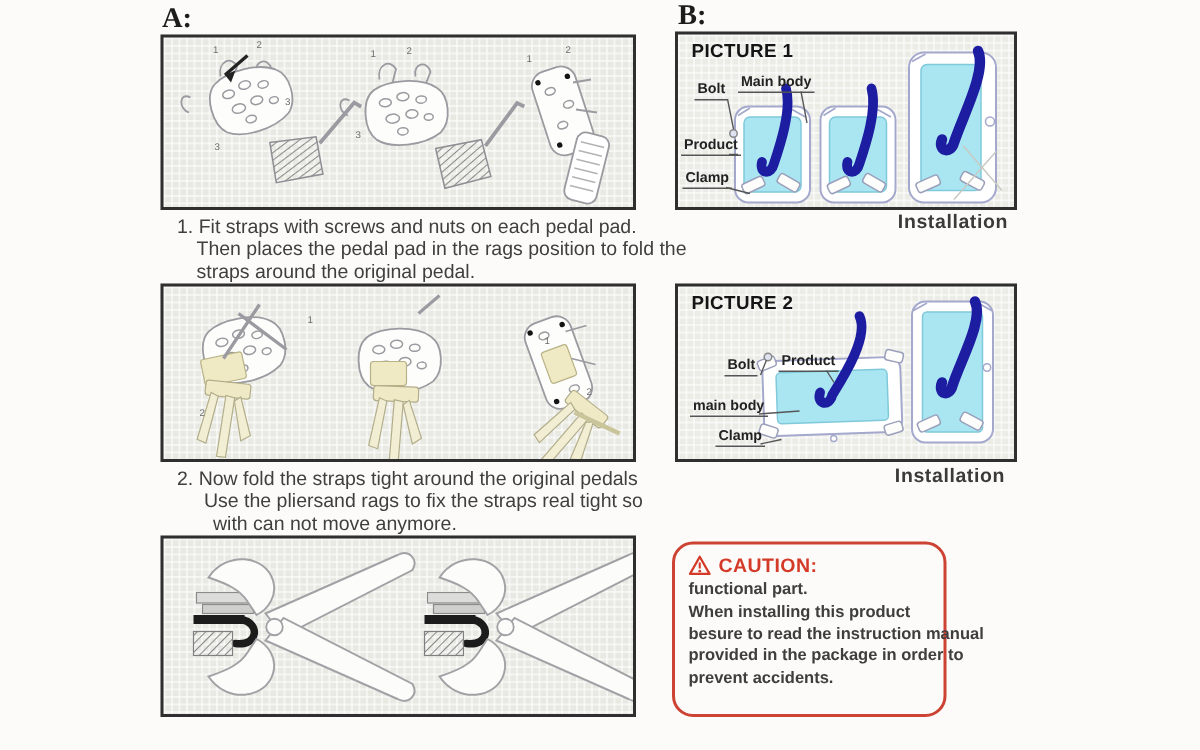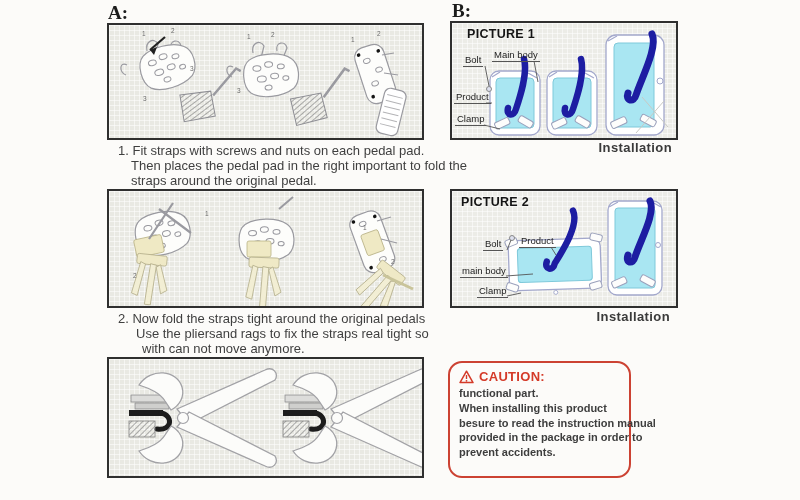--- a/index.html
+++ b/index.html
@@ -21,21 +21,21 @@
   .picbox{position:absolute;border:2px solid #2f2f2f;box-sizing:border-box;background-color:#ecece7;}
   .picbox.gridbg{background-color:#ecece7;}
   .panel svg,.picbox svg{position:absolute;left:0;top:0;}
 
   .caption{position:absolute;font-size:13px;line-height:15px;color:#3f3f3f;white-space:nowrap;}
   .caption .ind1{padding-left:13px;}
   .caption .ind2{padding-left:18px;}
   .caption .ind3{padding-left:24px;}
 
   .pic-title{position:absolute;font-size:12.5px;font-weight:700;color:#141414;letter-spacing:.3px;}
-  .diagram-label{position:absolute;font-size:9.5px;font-weight:400;color:#222;border-bottom:1px solid #555;padding:0 2px 1px 2px;white-space:nowrap;}
+  .diagram-label{position:absolute;font-size:9.5px;font-weight:700;color:#222;border-bottom:1px solid #555;padding:0 2px 1px 2px;white-space:nowrap;}
   .installation{position:absolute;width:112px;text-align:right;font-size:13px;font-weight:700;color:#3a3a3a;letter-spacing:.4px;}
 
   .caution{position:absolute;border:2px solid #cc4233;border-radius:14px;box-sizing:border-box;padding:5px 8px 4px 9px;background:transparent;}
   .caution-title-row{display:flex;align-items:center;gap:5px;height:17px;margin-bottom:1px;}
   .caution-title{font-size:13px;font-weight:700;color:#d43a28;letter-spacing:.3px;}
   .caution-line{font-size:11px;font-weight:700;color:#3e3e3e;line-height:14.8px;white-space:nowrap;}
 
   .mark{position:absolute;font-size:6.5px;color:#6b6b6b;line-height:6px;}
 </style>
 </head>
@@ -143,21 +143,21 @@
       <span class="mark" style="left: 138px; top: 9px;">1</span>
       <span class="mark" style="left: 162px; top: 7px;">2</span>
       <span class="mark" style="left: 128px; top: 63px;">3</span>
       <span class="mark" style="left: 242px; top: 12px;">1</span>
       <span class="mark" style="left: 268px; top: 6px;">2</span>
     </div>
 
   
   <div class="caption" style="left:118px;top:143px;">
     <div>1. Fit straps with screws and nuts on each pedal pad.</div>
-    <div class="ind1">Then places the pedal pad in the right important to fold the</div>
+    <div class="ind1">Then places the pedal pad in the rags position to fold the</div>
     <div class="ind1">straps around the original pedal.</div>
   </div>
 
   
   <div class="panel gridbg" style="left:107px;top:189px;width:317px;height:119px;">
     <svg width="313" height="115" viewBox="0 0 313 115">
       <g transform="translate(20,30)">
         <use href="#padA" transform="rotate(-12)"></use>
         <rect x="6" y="16" width="28" height="18" rx="2" transform="rotate(-12 20 25)" fill="#efe9c4" stroke="#b9b287" stroke-width="0.8"></rect>
         <use href="#forkA" transform="translate(6,38) rotate(6)"></use>
@@ -226,21 +226,21 @@
         <path d="M58,66 L30,98 M36,62 L62,92" stroke="#c9c9c4" stroke-width="1"></path>
       </g>
       <circle cx="37" cy="66" r="2.5" fill="#dfe2f0" stroke="#888" stroke-width="1"></circle>
       <g fill="none" stroke="#555" stroke-width="0.9">
         <path d="M33,43 L37,63"></path>
         <path d="M82,38 L86,59"></path>
         <path d="M34,80 L40,80"></path>
         <path d="M32,102 L48,106"></path>
       </g>
     </svg>
-    <div class="pic-title" style="left:15px;top:4px;">PICTURE 1</div>
+    <div class="pic-title" style="left:9px;top:4px;">PICTURE 1</div>
     <div class="diagram-label" style="left:11px;top:31px;">Bolt</div>
     <div class="diagram-label" style="left:40px;top:26px;">Main body</div>
     <div class="diagram-label" style="left:2px;top:68px;">Product</div>
     <div class="diagram-label" style="left:3px;top:90px;">Clamp</div>
   </div>
   <div class="installation" style="left:560px;top:140px;">Installation</div>
 
   
   <div class="picbox gridbg" style="left:450px;top:189px;width:228px;height:119px;">
     <svg width="224" height="115" viewBox="0 0 224 115">

